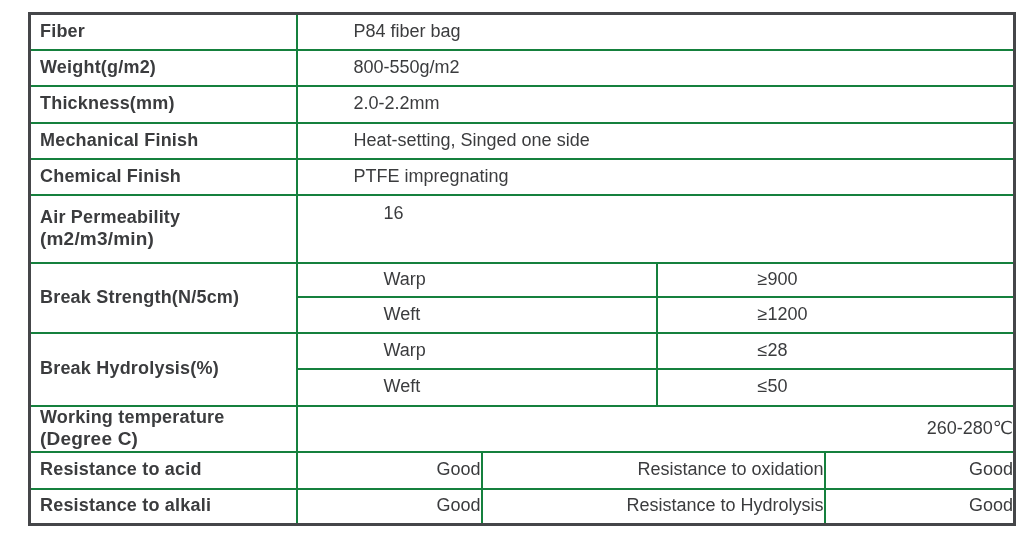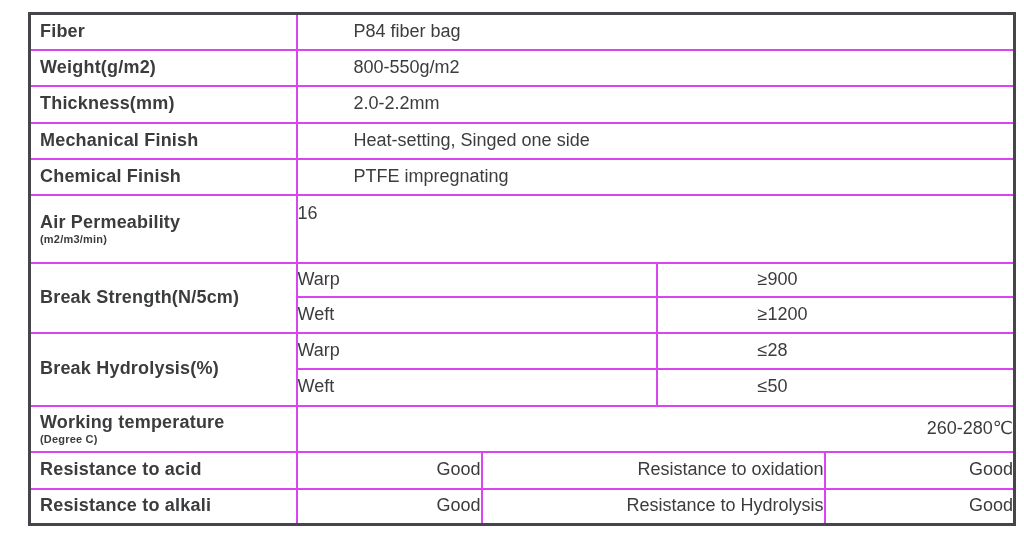--- a/index.html
+++ b/index.html
@@ -14,40 +14,40 @@
     position: absolute;
     left: 28px;
     top: 12px;
     width: 985px;
     border-collapse: collapse;
     table-layout: fixed;
     border: 3px solid #454649;
     color: #3b3c3e;
   }
   .spec-table td {
-    border: 2px solid #d946ef;
+    border: 2px solid #15803d;
     padding: 0;
     vertical-align: middle;
     font-size: 18px;
     line-height: 1.2;
     overflow: hidden;
     white-space: nowrap;
   }
   td.lbl {
     font-weight: bold;
     padding-left: 9px;
     letter-spacing: 0.2px;
   }
   .sub {
-    font-size: 11px;
+    font-size: 19px;
     font-weight: bold;
     line-height: 1.1;
   }
   td.val   { padding-left: 56px; }
-  td.vwarp { }
+  td.vwarp { padding-left: 86px; }
   td.vge   { padding-left: 100px; margin-top: 32px; }
   td.vtop  { vertical-align: top; padding-top: 7px; }
   td.center{ text-align: right; }
   tr.r34 { height: 34px; }
   tr.r36 { height: 36px; }
   tr.r37 { height: 37px; }
   tr.r55 { height: 68px; }
   tr.r59 { height: 46px; }
 </style>
 </head>

